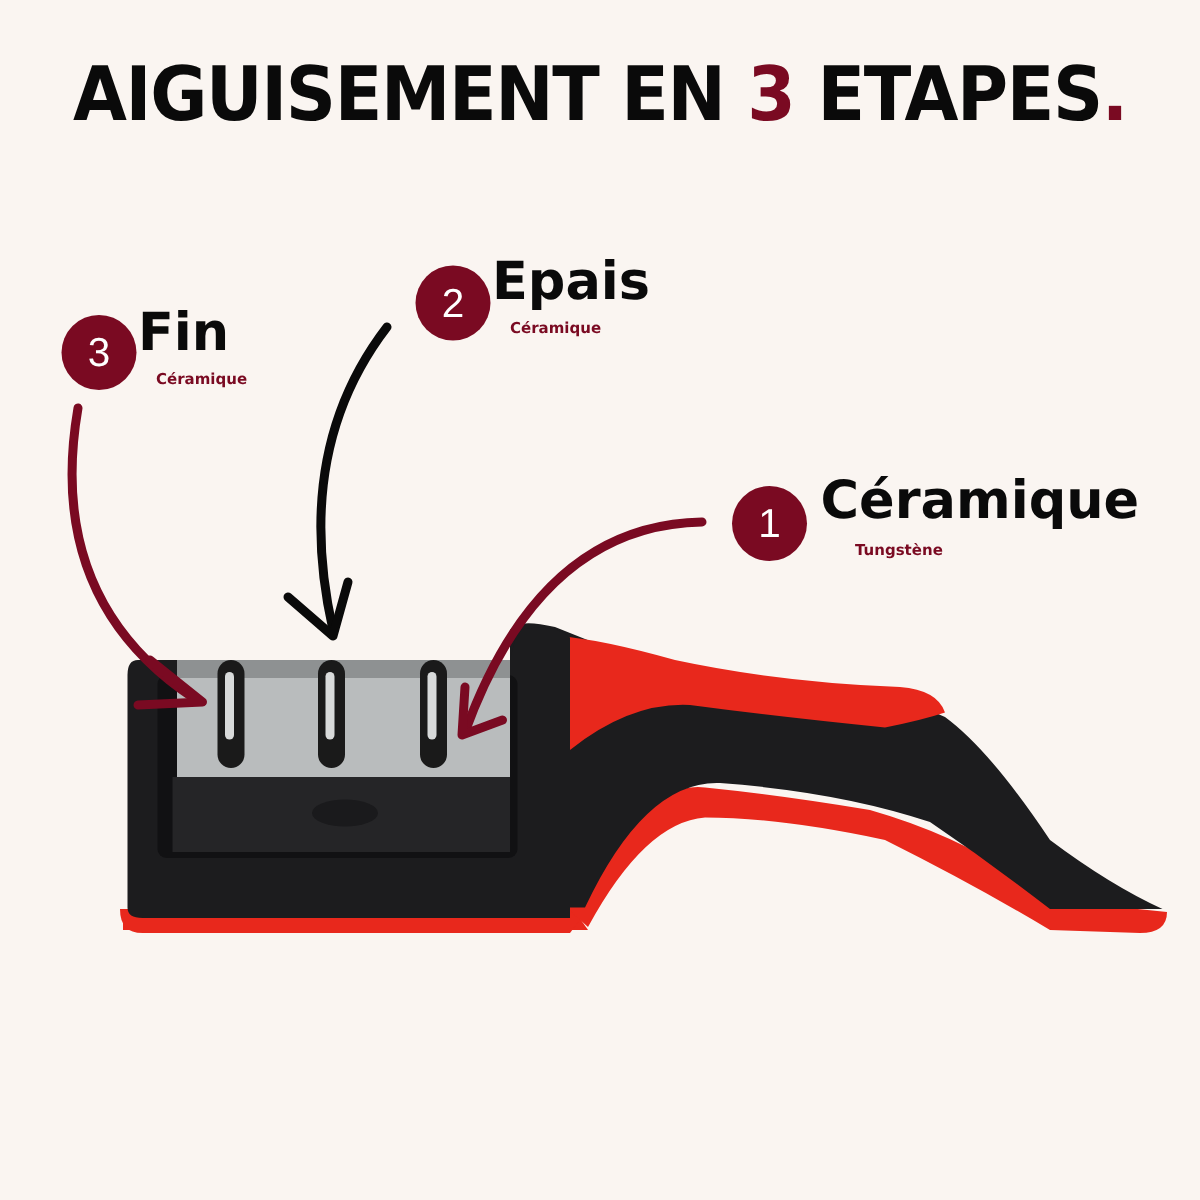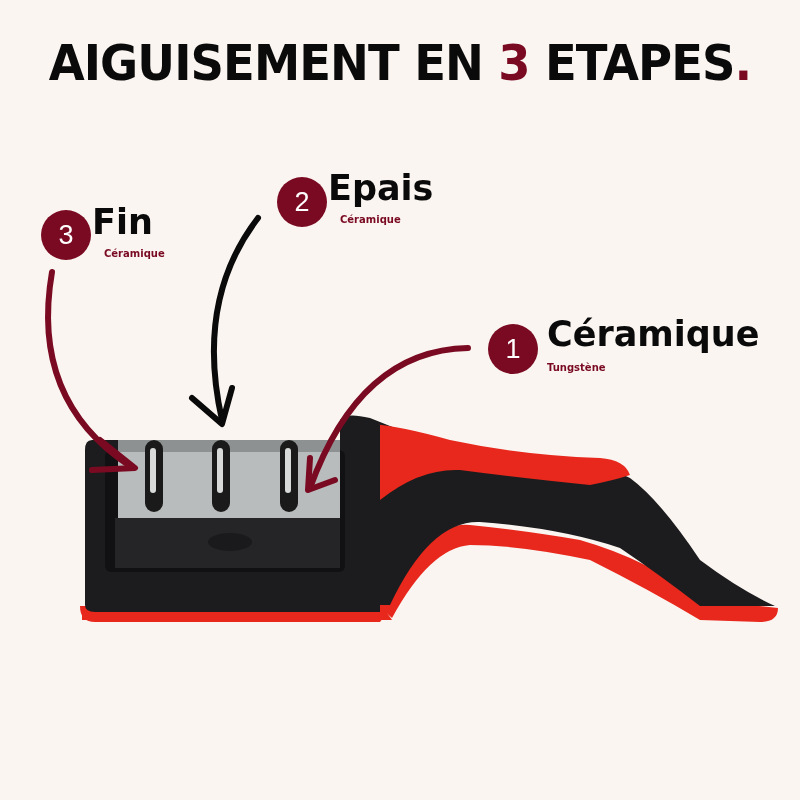--- a/index.html
+++ b/index.html
@@ -60,13 +60,13 @@
 <div class="badge" style="left:41px;top:210px;">3</div>
 <div class="label" style="left:92px;top:205px;text-align:right;">Fin</div>
 <div class="sub" style="left:104px;top:248px;">Céramique</div>
 
 <div class="badge" style="left:277px;top:177px;">2</div>
 <div class="label" style="left:328px;top:171px;">Epais</div>
 <div class="sub" style="left:340px;top:214px;">Céramique</div>
 
 <div class="badge" style="left:488px;top:324px;">1</div>
 <div class="label" style="left:547px;top:317px;">Céramique</div>
-<div class="sub" style="left:547px;top:362px;">Tungstène</div>
+<div class="sub" style="left:570px;top:362px;">Tungstène</div>
 
 </body></html>

